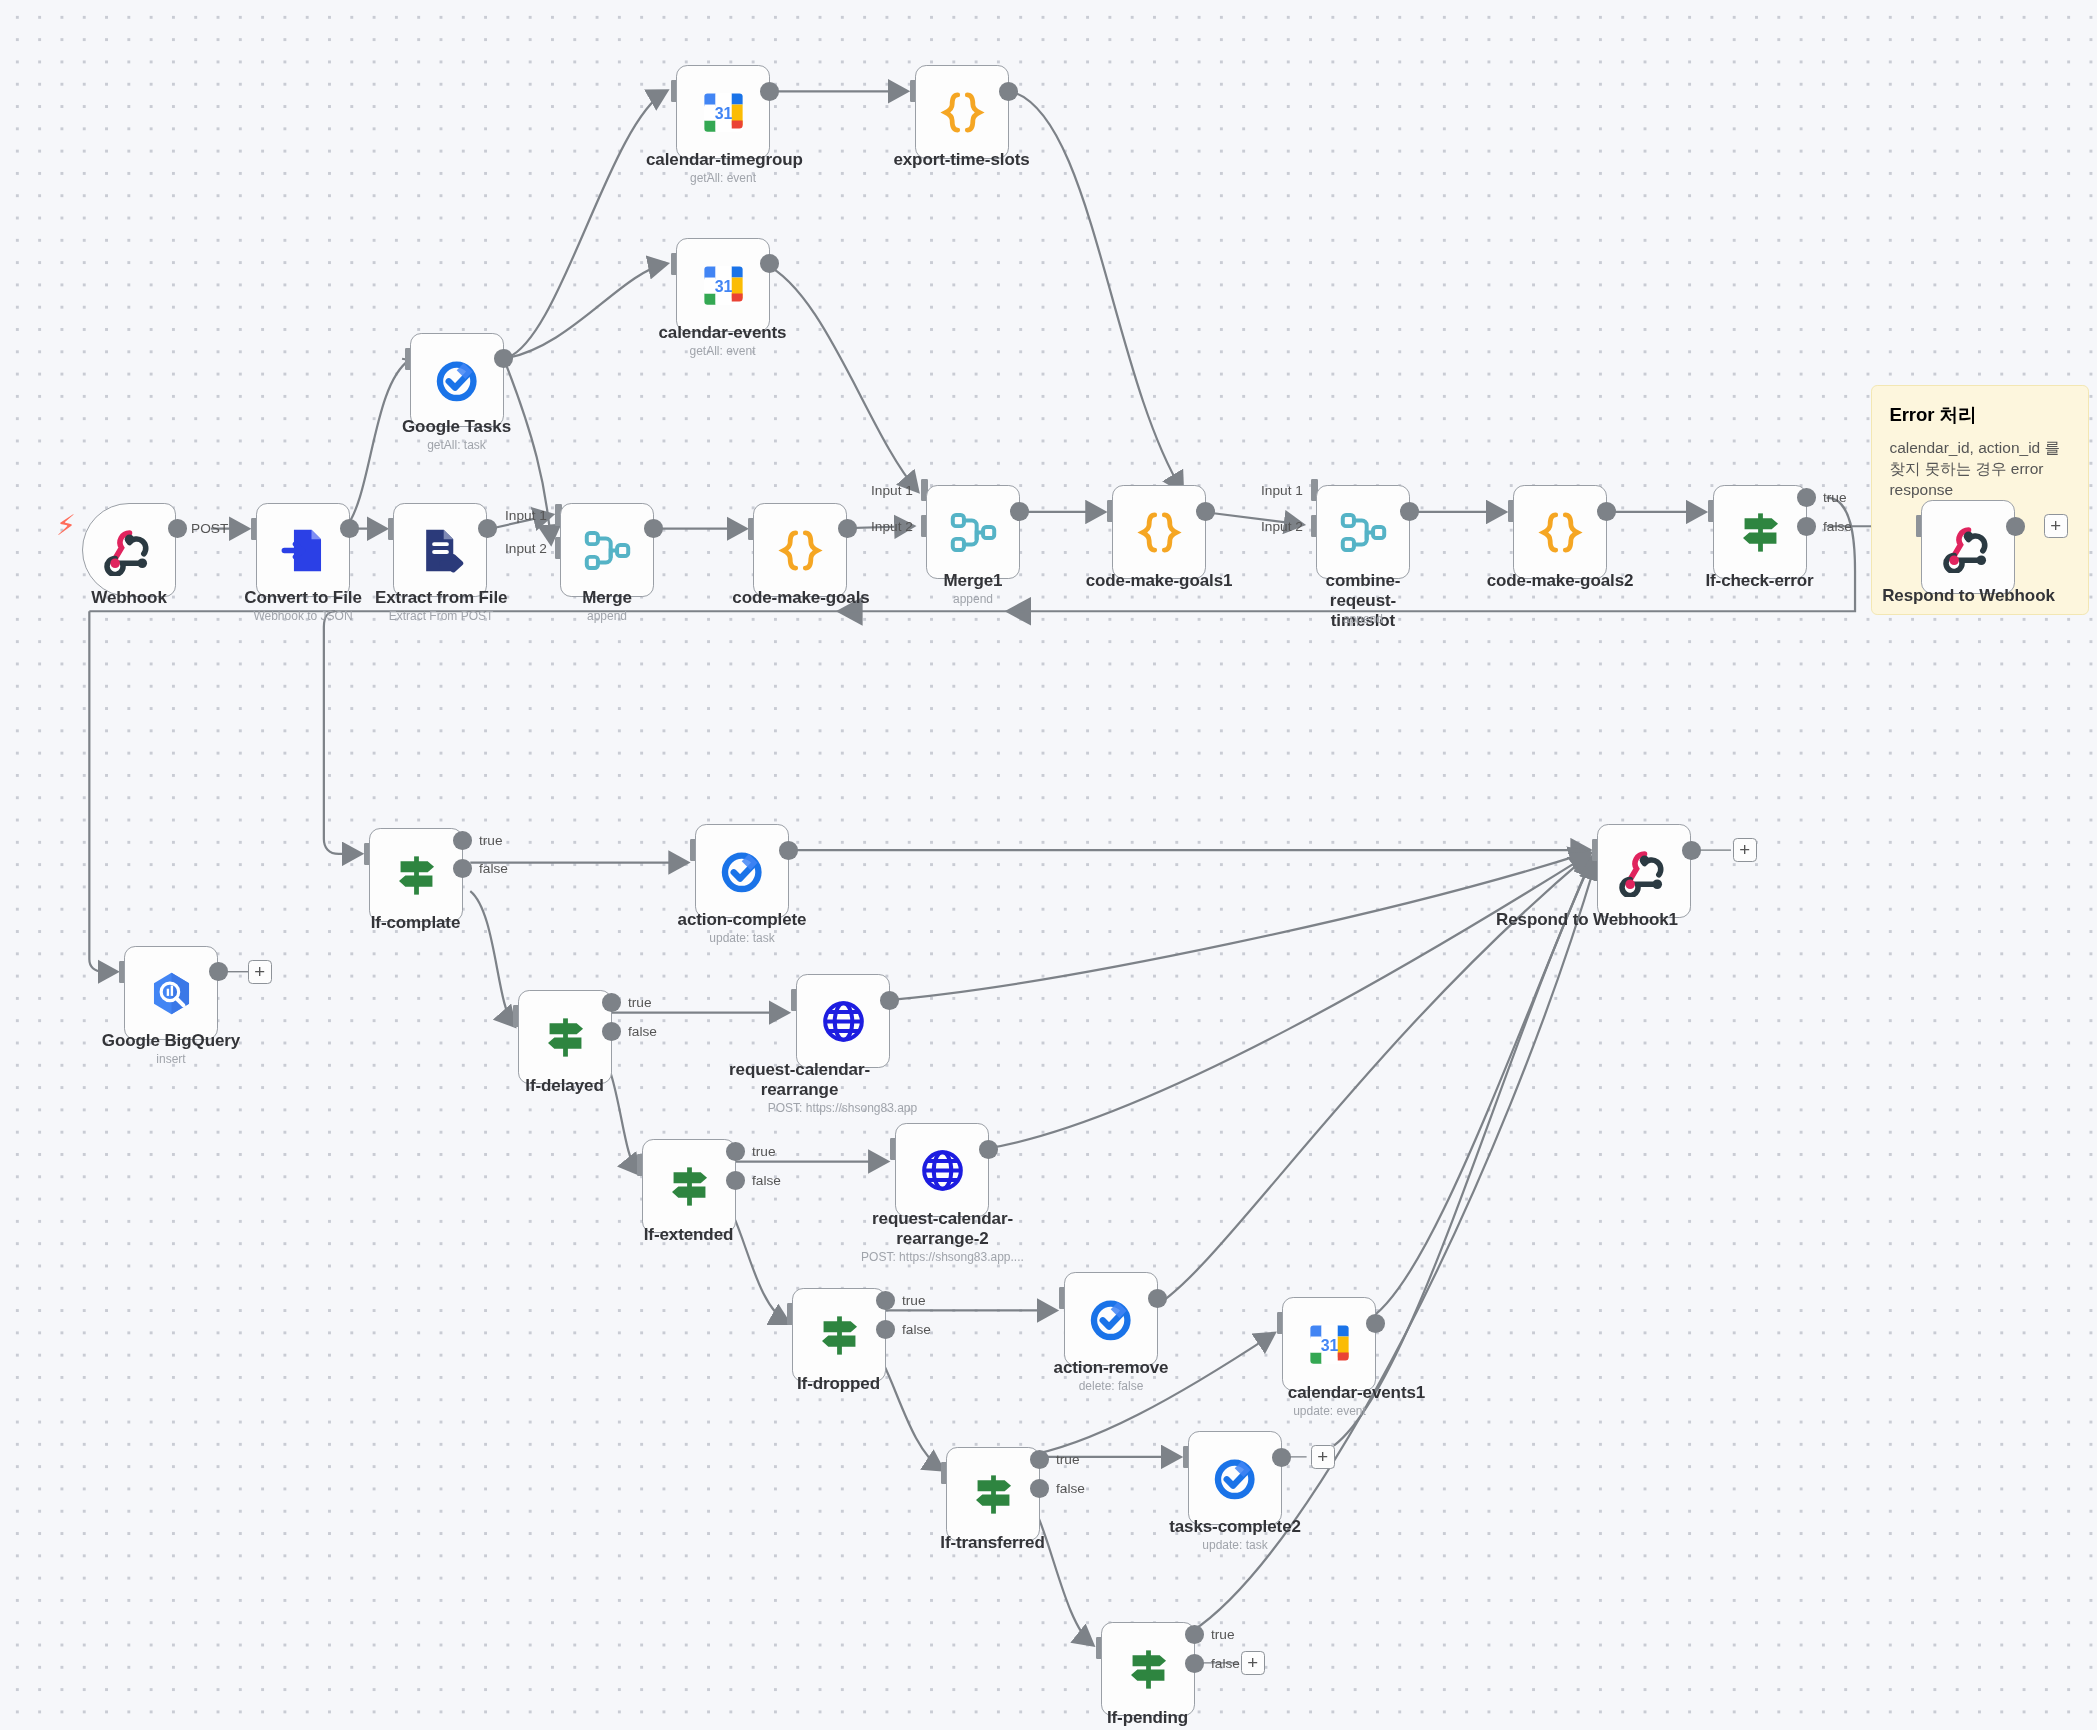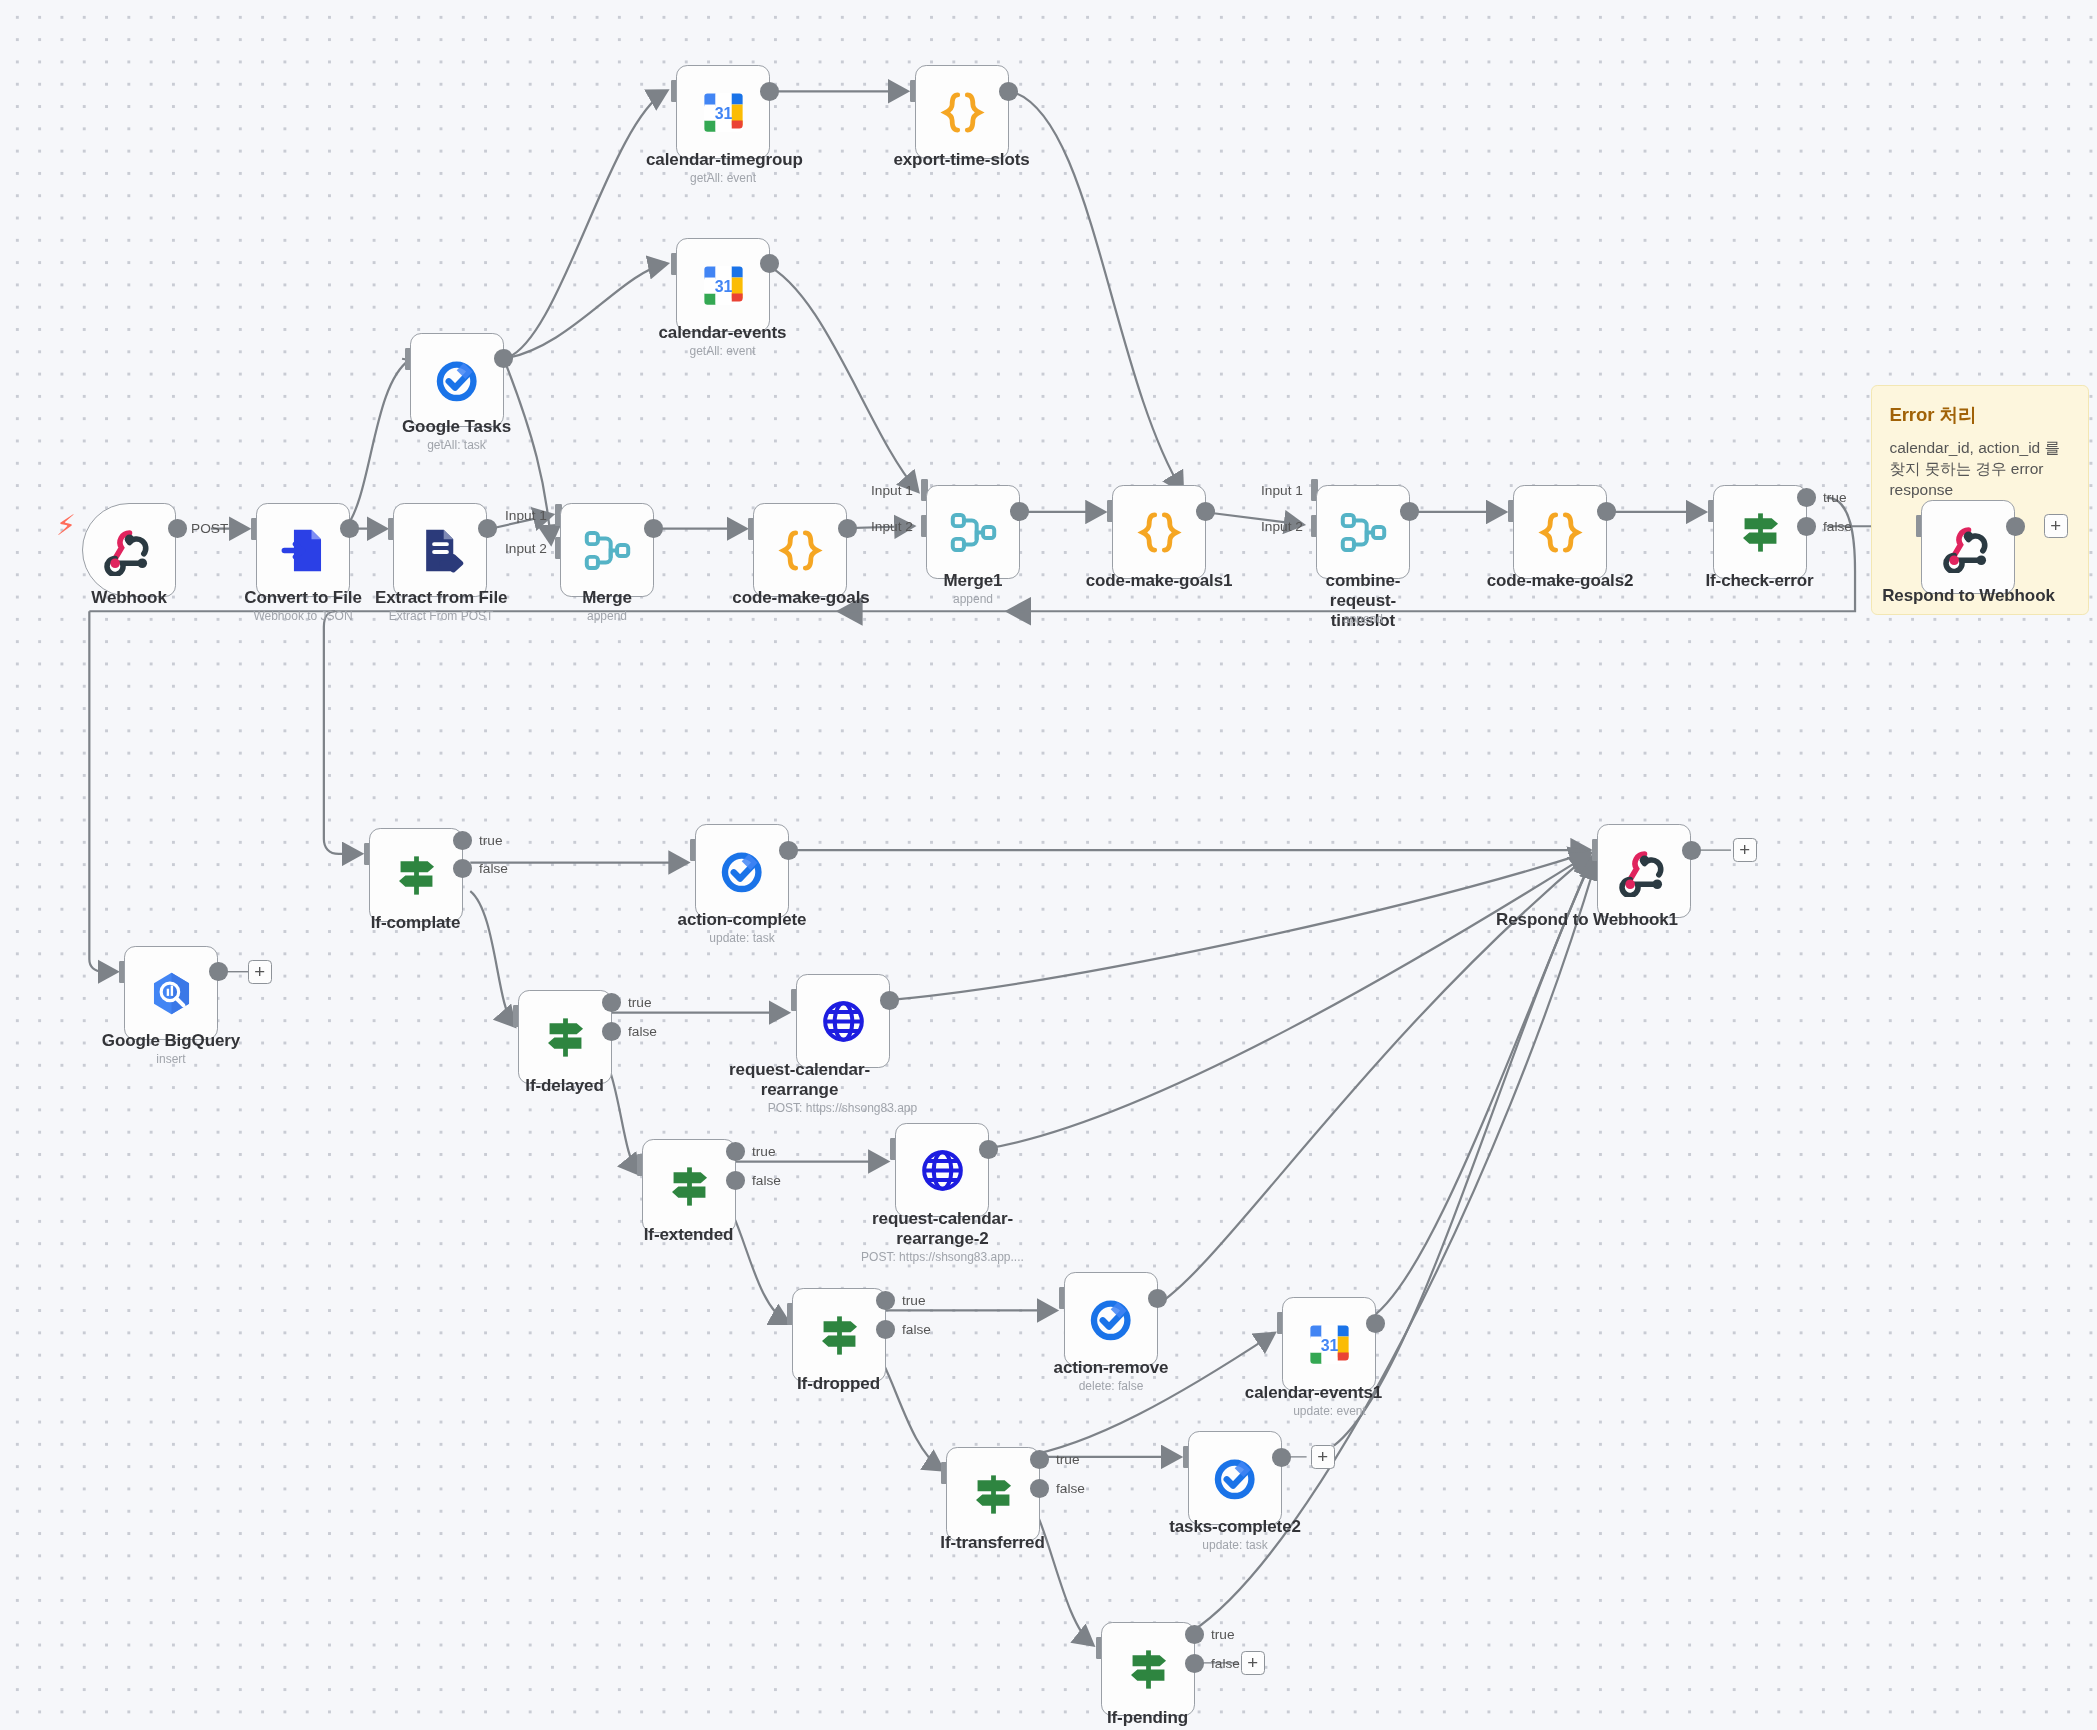--- a/index.html
+++ b/index.html
@@ -21,21 +21,21 @@
 
   
   .sticky {
     position: absolute;
     background: #fdf6dd;
     border: 0.6px solid #f3e7b3;
     border-radius: 6.2px;
     padding: 16px 17.4px;
   }
   .sticky-title {
-    font-size: 18.6px; font-weight: 700; color: #a16207;
+    font-size: 18.6px; font-weight: 700; color: #000000;
     margin: 0 0 10px 0; letter-spacing: -0.1px;
   }
   .sticky-body {
     font-size: 15.5px; color: #555; line-height: 1.34; margin: 0;
   }
 
   
   .node {
     position: absolute;
     width: 94px; height: 94px;
@@ -557,21 +557,21 @@
       <path d="M42 8h10a4 4 0 0 1 4 4v10H42z" fill="#1a73e8"></path>
       <path d="M56 22v26H42V22z" fill="#fbbc04"></path>
       <path d="M8 42h14v14H12a4 4 0 0 1-4-4z" fill="#34a853"></path>
       <path d="M42 42h14v6a4 4 0 0 1-4 4H42z" fill="#ea4335"></path>
       <rect x="22" y="8" width="20" height="48" fill="#fff"></rect>
       <rect x="8" y="22" width="14" height="20" fill="#fff"></rect>
       <text x="32" y="40" font-size="20" font-weight="bold" fill="#4285f4" text-anchor="middle" font-family="Liberation Sans, sans-serif">31</text>
     </svg>
   </div>
   <div class="out-dot" style="left:1366px; top:1314px;"></div>
-  <div class="nlabel" style="left:1239px; top:1383px; width:149px;">calendar-events1</div>
+  <div class="nlabel" style="left:1282px; top:1383px; width:149px;">calendar-events1</div>
   <div class="nsub" style="left:1255px; top:1404px; width:149px;">update: event</div>
 
   <div class="in-port" style="left:941px; top:1462px;"></div>
   <div class="node" style="left:946px; top:1426px;">
     <svg class="ico" viewBox="0 0 64 64">
       <rect x="29" y="8" width="6" height="48" fill="#2e8540"></rect>
       <path d="M12 14h34l8 7-8 7H12z" fill="#2e8540"></path>
       <path d="M52 32H18l-8 7 8 7h34z" fill="#2e8540"></path>
     </svg>
   </div>

